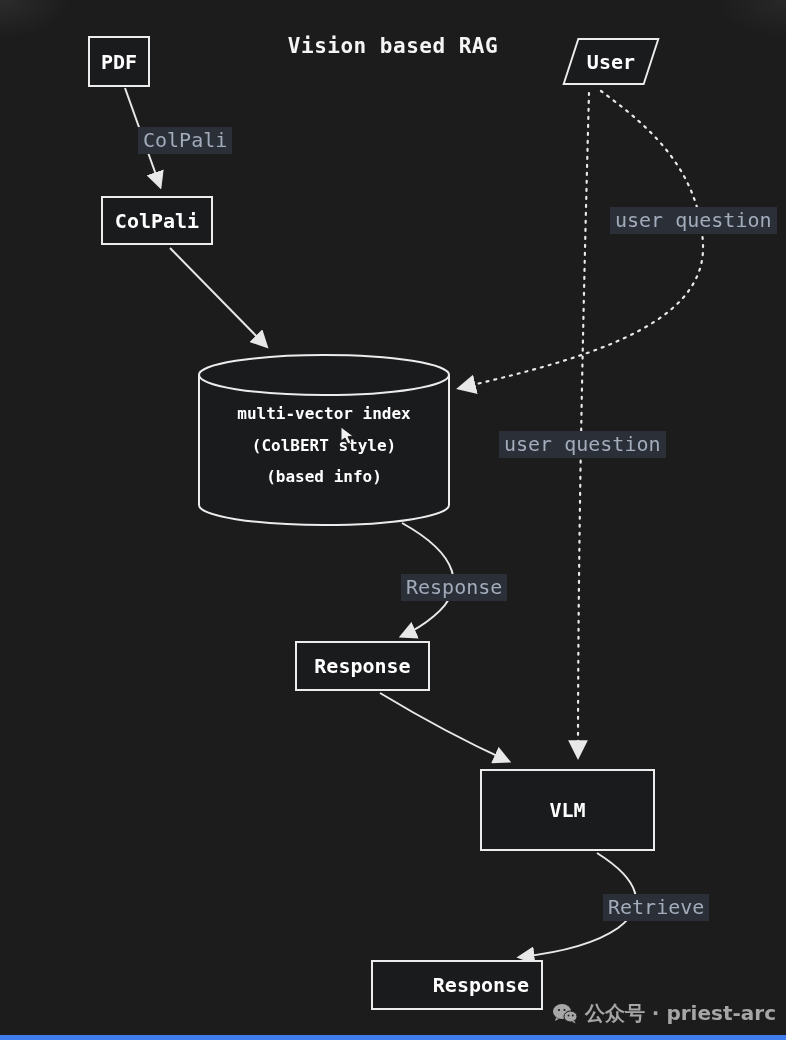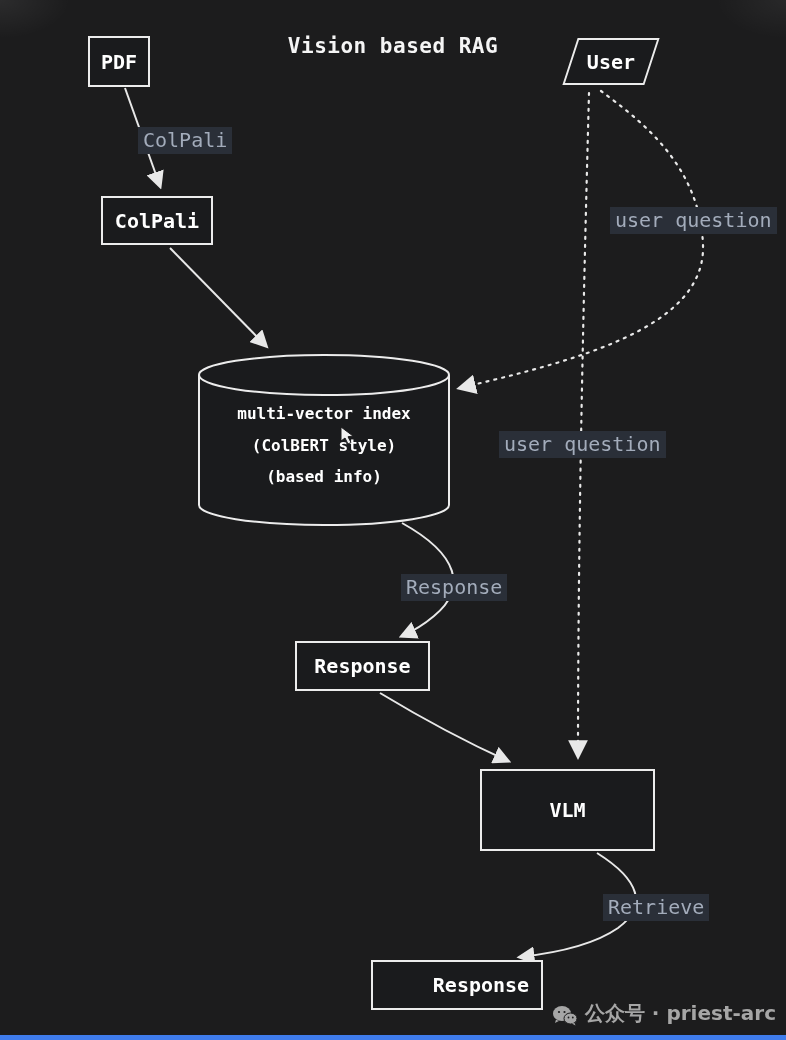--- a/index.html
+++ b/index.html
@@ -37,21 +37,21 @@
     font-size:20px;line-height:25px;padding:1px 5px;white-space:nowrap;
   }
   .el-colpali{left:138px;top:127px;}
   .el-extract{left:164px;top:287px;}
   .el-uq-right{left:610px;top:207px;}
   .el-uq-mid{left:499px;top:431px;}
   .el-retrieve{left:401px;top:574px;}
   .el-generate{left:603px;top:894px;}
   .cursor-icon{position:absolute;left:338px;top:426px;width:18px;height:20px;}
   .watermark{
-    position:absolute;right:10px;bottom:13px;display:flex;align-items:flex-end;gap:7px;
+    position:absolute;right:10px;bottom:13px;display:flex;align-items:center;gap:7px;
     color:#a6a6a6;font-size:20px;font-family:"DejaVu Sans", sans-serif;font-weight:700;
   }
   .progress{
     position:absolute;left:0;bottom:0;width:100%;height:5px;background:#3f7cec;
   }
 </style>
 </head>
 <body>
 
 <div class="stage">

